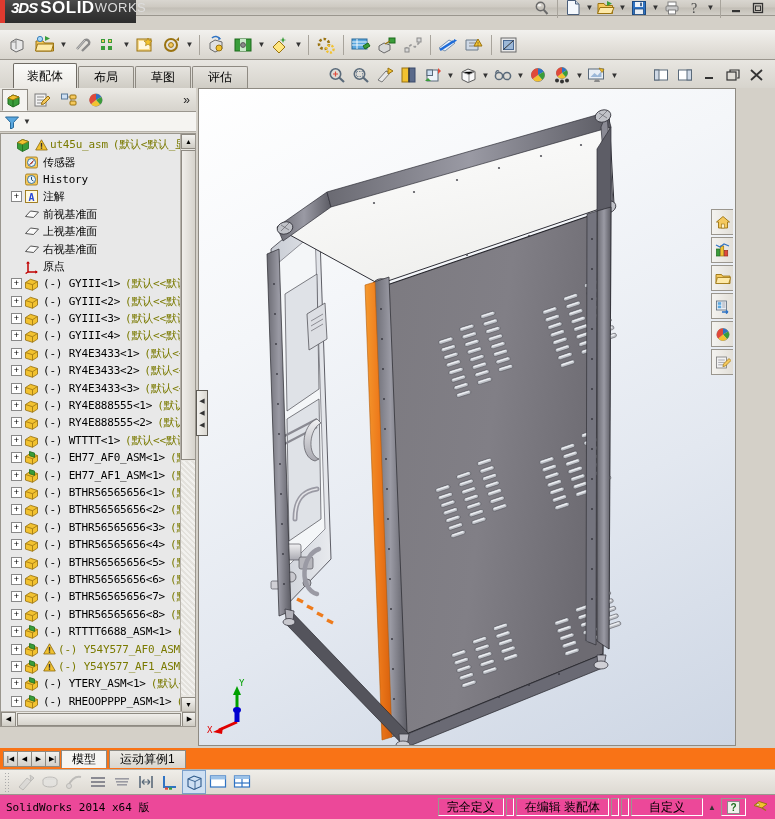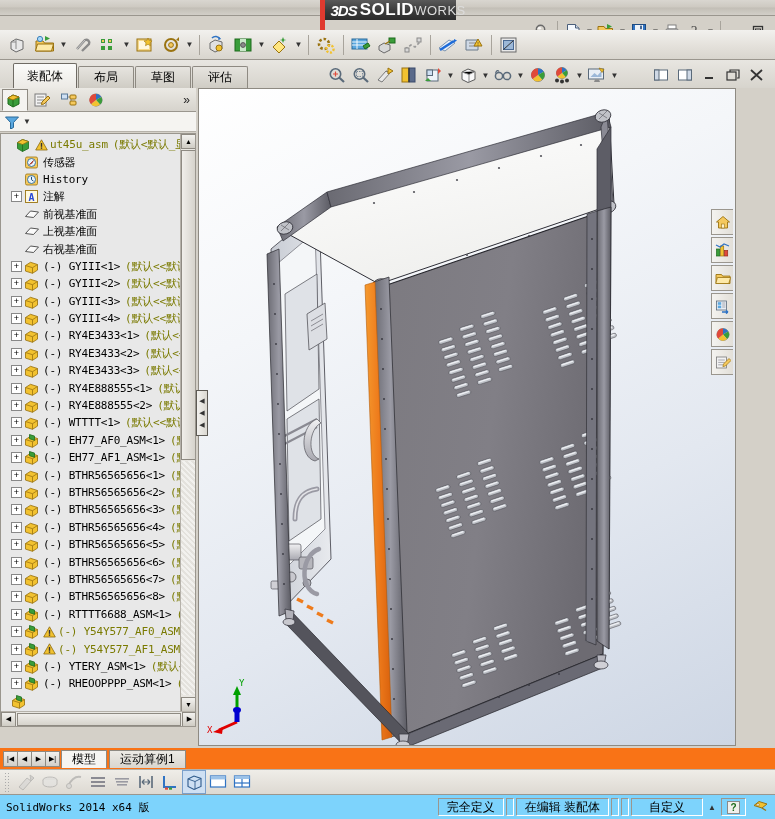--- a/index.html
+++ b/index.html
@@ -12,21 +12,21 @@
     font-size: 12px;
     background: #d6d3ce;
   }
   #app { position: relative; width: 775px; height: 819px; background: #d4d0c8; }
 
   
   .titlebar {
     position: absolute; top: 0; left: 0; width: 775px; height: 16px;
     background: linear-gradient(to bottom,#d9d6d0 0%,#cdc9c1 48%,#c2beb6 52%,#d2cfc8 100%);
     border-bottom: 1px solid #9a968e;
-    display: flex; align-items: center; flex-direction: column;
+    display: flex; align-items: center;
   }
   .sw-logo {
     width: 136px; height: 30px;
     background: linear-gradient(to bottom,#5a5a5a 0%,#3d3d3d 50%,#2c2c2c 100%);
     display: flex; align-items: center; position: relative;
   }
   .sw-logo::before {
     content: ""; position: absolute; left: 0; top: 0; width: 5px; height: 30px;
     background: #e03a2f;
   }
@@ -200,21 +200,21 @@
   }
   .grip { width:6px;height:20px; margin-right:4px;
     background-image: radial-gradient(#aaa 40%, transparent 41%);
     background-size:3px 3px; }
   .bb-icon { width:24px;height:24px;display:flex;align-items:center;justify-content:center;cursor:default;}
   .bb-icon.sel { background:#cfe0f3; border:1px solid #7ba0cb; }
 
   
   .statusbar {
     position: absolute; top: 795px; left: 0; width: 775px; height: 24px;
-    background: #7dd3fc; display:flex; align-items:center; font-size:12px;
+    background: #ec4899; display:flex; align-items:center; font-size:12px;
   }
   .sb-text { padding: 0 6px; font-family: "DejaVu Sans Mono", monospace; font-size:11px; }
   .sb-cell {
     height: 18px; margin: 0 1px; padding: 0 8px;
     border: 1px solid; border-color:#9a968e #fff #fff #9a968e;
     display:flex;align-items:center; font-size:12px;
   }
   .sb-cell.blank { padding:0; width: 8px; }
 </style>
 </head>
@@ -552,20 +552,33 @@
             <span class="tlabel">上视基准面</span>
           </div>
           <div class="trow" style="padding-left: 8px;">
             <div class="exp-sp"></div>
             <span class="ticon-s">
               <svg width="16" height="15" viewBox="0 0 16 15">
                 <path d="M1.5 9.5l5-5.5 8 1-5 5.5z" fill="#fafafa" stroke="#444" stroke-width=".9"></path>
               </svg>
             </span>
             <span class="tlabel">右视基准面</span>
+          </div>
+          <div class="trow" style="padding-left: 8px;">
+            <div class="exp-sp"></div>
+            <span class="ticon-s">
+              <svg width="16" height="15" viewBox="0 0 16 15">
+                <path d="M4 13V3" stroke="#c00000" stroke-width="1.5"></path>
+                <path d="M4 2.2l-2 2.4h4z" fill="#c00000"></path>
+                <path d="M4 13h9" stroke="#c00000" stroke-width="1.5"></path>
+                <path d="M13.8 13l-2.4-1.8v3.6z" fill="#c00000"></path>
+                <path d="M4 13l-2.4 1.6" stroke="#c00000" stroke-width="1.3"></path>
+              </svg>
+            </span>
+            <span class="tlabel">原点</span>
           </div>
           <div class="trow" style="padding-left: 8px;">
             <div class="exp">+</div>
             <span class="ticon-s">
               <svg width="16" height="15" viewBox="0 0 16 15">
                 <path d="M1.5 6.5l5-3.2 7 2.2v5.6l-5 3.2-7-2.2z" fill="#f2c230" stroke="#9a7310" stroke-width=".85"></path>
                 <path d="M1.5 6.5l7 2.2 5-3.2M8.5 8.7v5.6" fill="none" stroke="#9a7310" stroke-width=".8"></path>
               </svg>
             </span>
             <span class="tlabel">(-) GYIII&lt;1&gt;</span>

